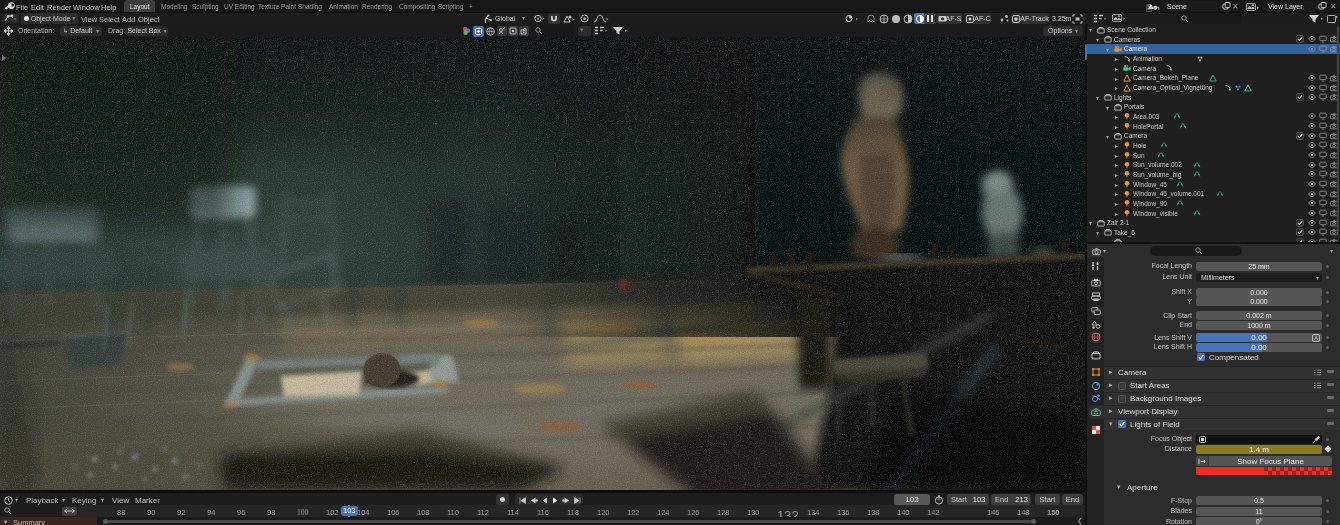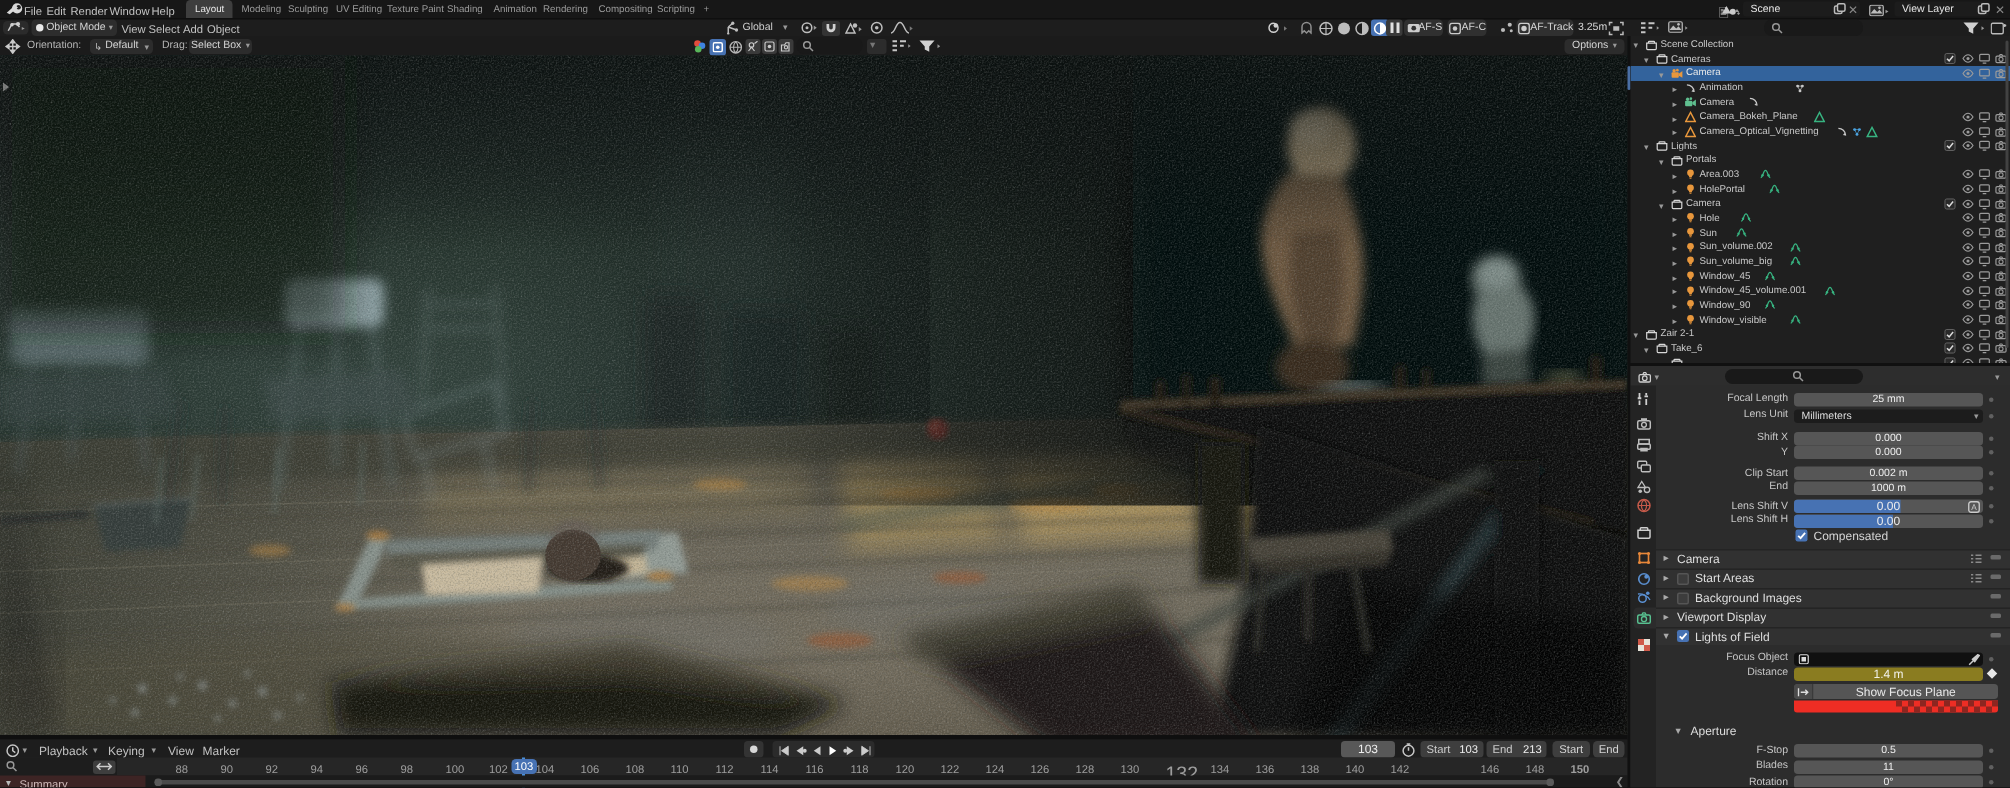--- a/index.html
+++ b/index.html
@@ -1259,21 +1259,21 @@
       <div class="abs" style="left:62px;top:16.5px;width:15px;height:9px;background:#3e3e3e;border-radius:2px;"></div>
       <svg class="abs" style="left:64px;top:18px" width="11" height="6" viewBox="0 0 11 6">
           <path d="M0.5 3 h10 M3 0.8 L0.8 3 L3 5.2 M8 0.8 L10.2 3 L8 5.2" stroke="#ccc" stroke-width="1" fill="none"></path>
         </svg>
       <span class="abs" style="left:117px;top:18px;font-size:7.5px;color:#9d9d9d;">88</span>
       <span class="abs" style="left:147px;top:18px;font-size:7.5px;color:#9d9d9d;">90</span>
       <span class="abs" style="left:177px;top:18px;font-size:7.5px;color:#9d9d9d;">92</span>
       <span class="abs" style="left:207px;top:18px;font-size:7.5px;color:#9d9d9d;">94</span>
       <span class="abs" style="left:237px;top:18px;font-size:7.5px;color:#9d9d9d;">96</span>
       <span class="abs" style="left:267px;top:18px;font-size:7.5px;color:#9d9d9d;">98</span>
-      <span class="abs" style="left:297px;top:18px;font-size:7.5px;color:#9d9d9d;">100</span>
+      <span class="abs" style="left:297px;top:18px;font-size:7.5px;color:#9d9d9d;font-family:Liberation Serif, serif;">100</span>
       <span class="abs" style="left:326px;top:18px;font-size:7.5px;color:#9d9d9d;">102</span>
       <span class="abs" style="left:357px;top:18px;font-size:7.5px;color:#9d9d9d;">104</span>
       <span class="abs" style="left:387px;top:18px;font-size:7.5px;color:#9d9d9d;">106</span>
       <span class="abs" style="left:417px;top:18px;font-size:7.5px;color:#9d9d9d;">108</span>
       <span class="abs" style="left:447px;top:18px;font-size:7.5px;color:#9d9d9d;">110</span>
       <span class="abs" style="left:477px;top:18px;font-size:7.5px;color:#9d9d9d;">112</span>
       <span class="abs" style="left:507px;top:18px;font-size:7.5px;color:#9d9d9d;">114</span>
       <span class="abs" style="left:537px;top:18px;font-size:7.5px;color:#9d9d9d;">116</span>
       <span class="abs" style="left:567px;top:18px;font-size:7.5px;color:#9d9d9d;">118</span>
       <span class="abs" style="left:597px;top:18px;font-size:7.5px;color:#9d9d9d;">120</span>

